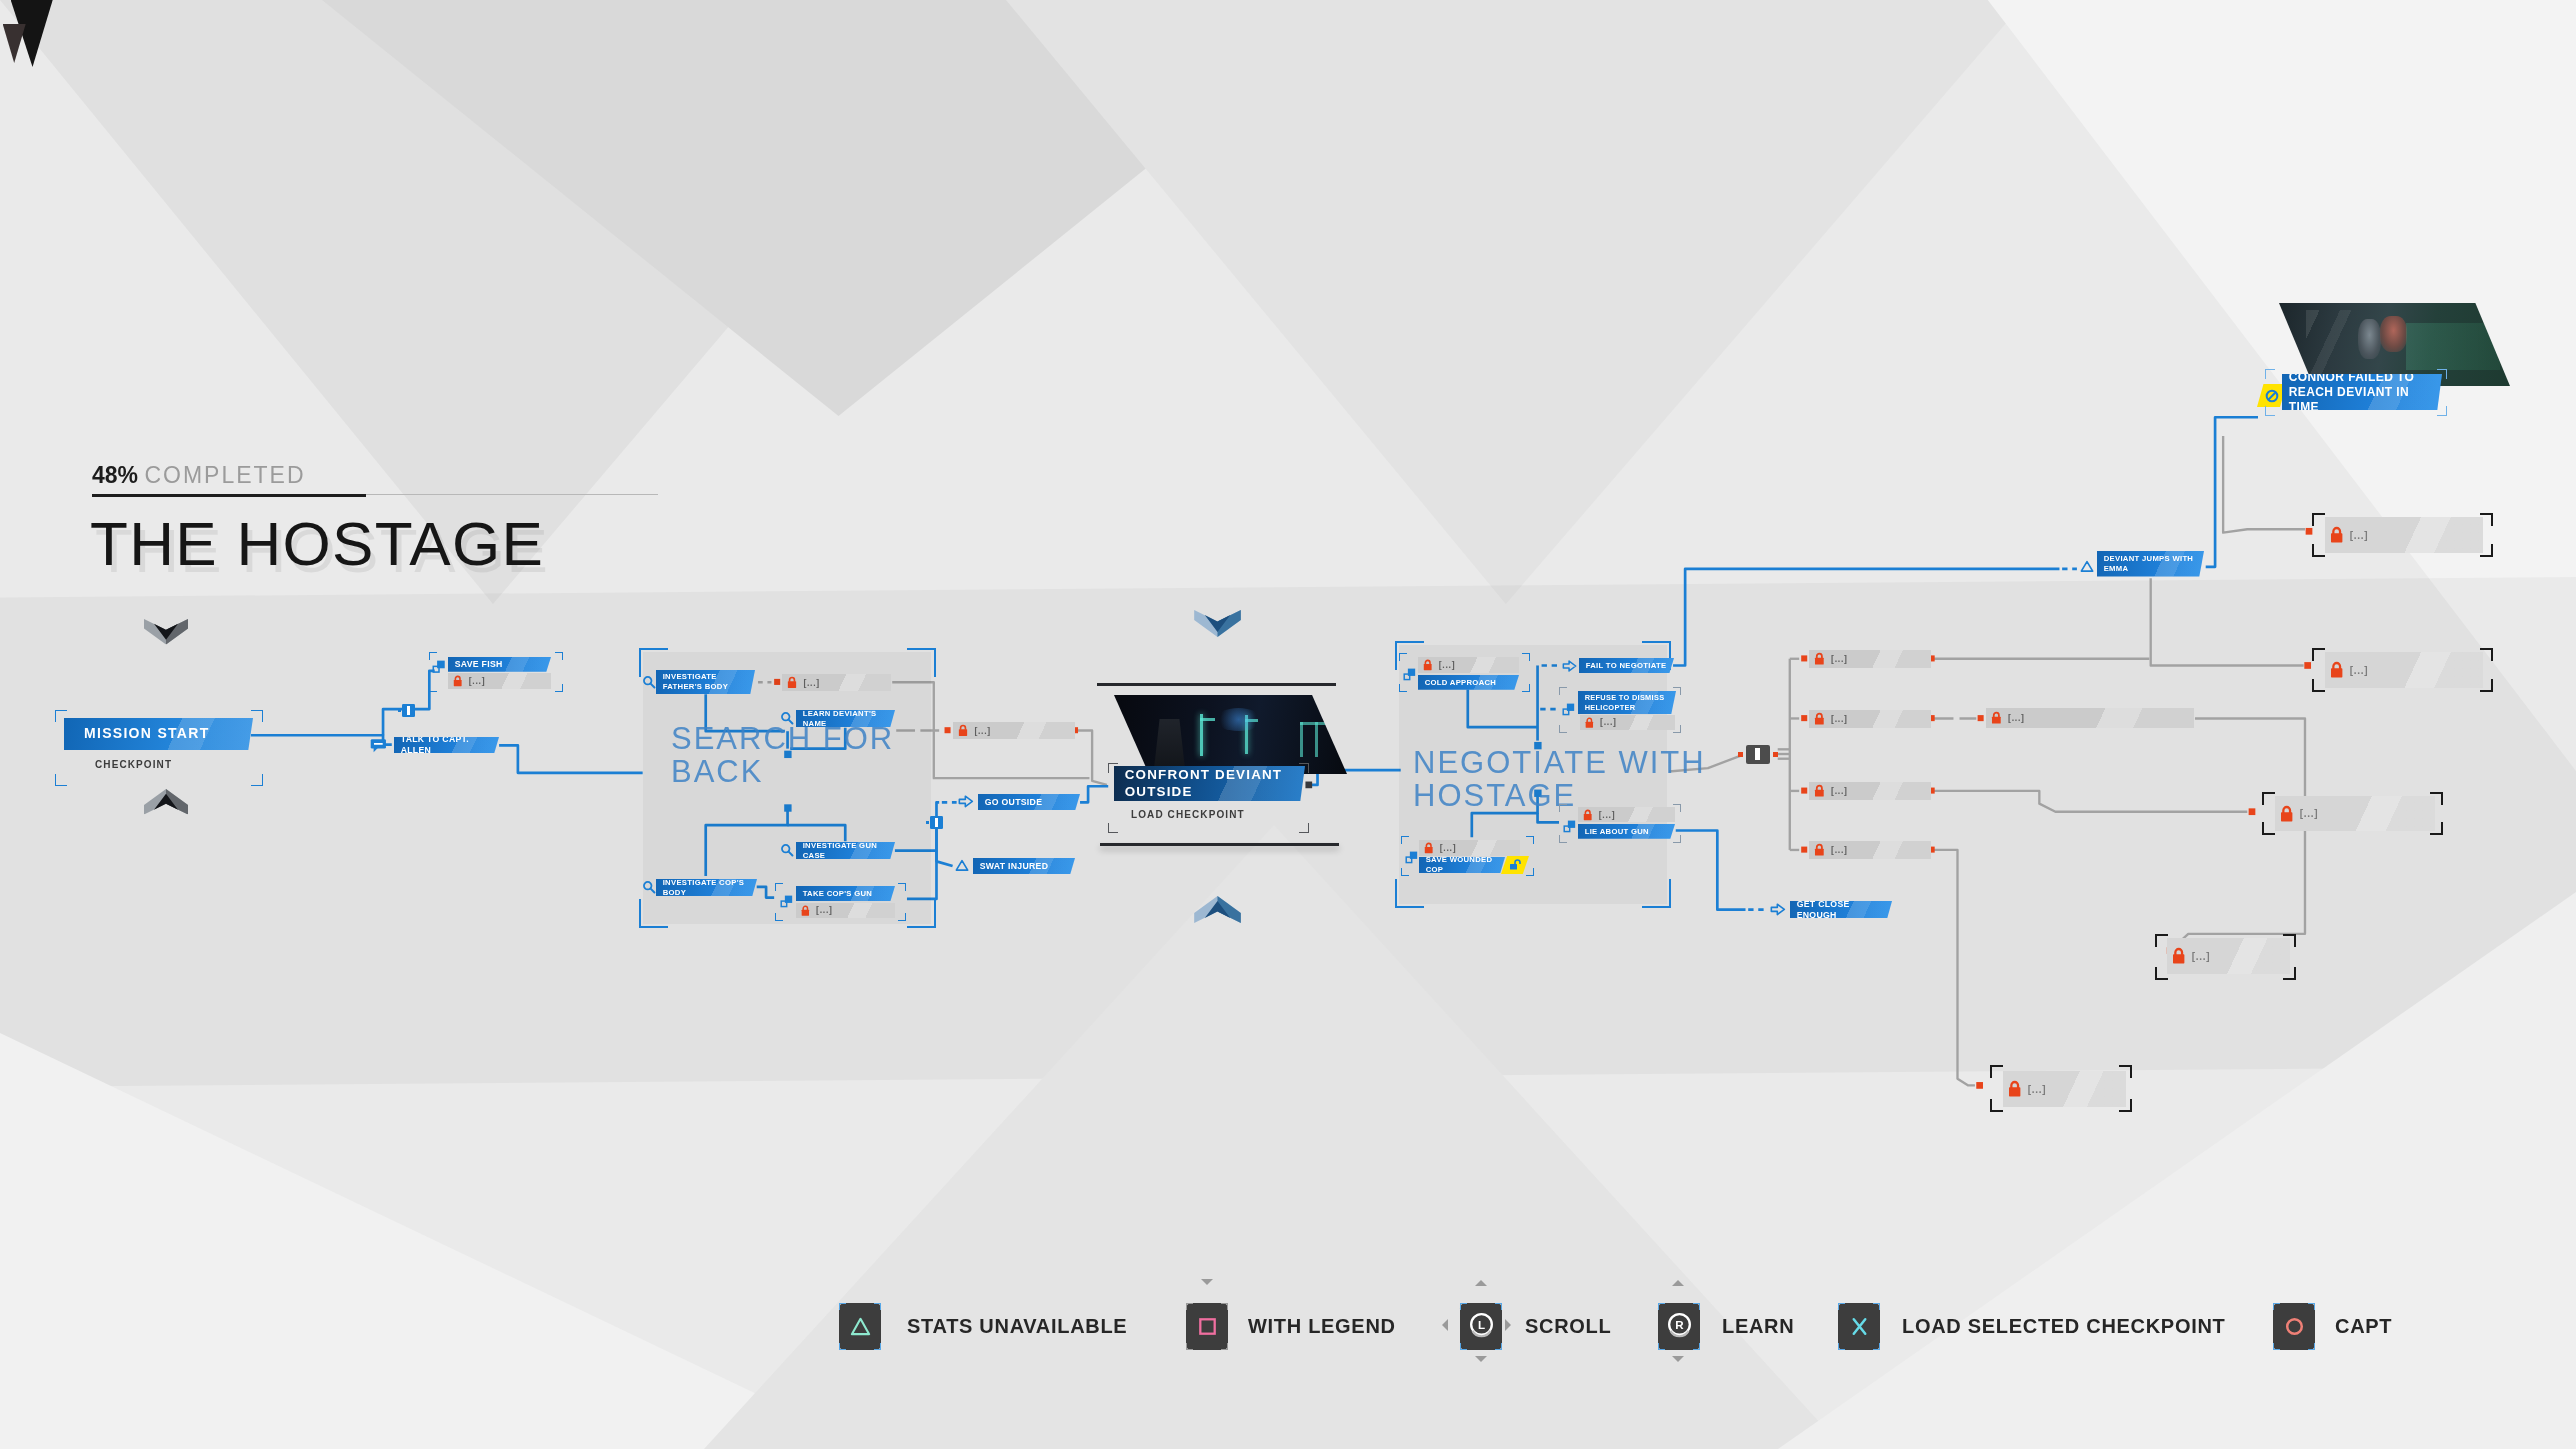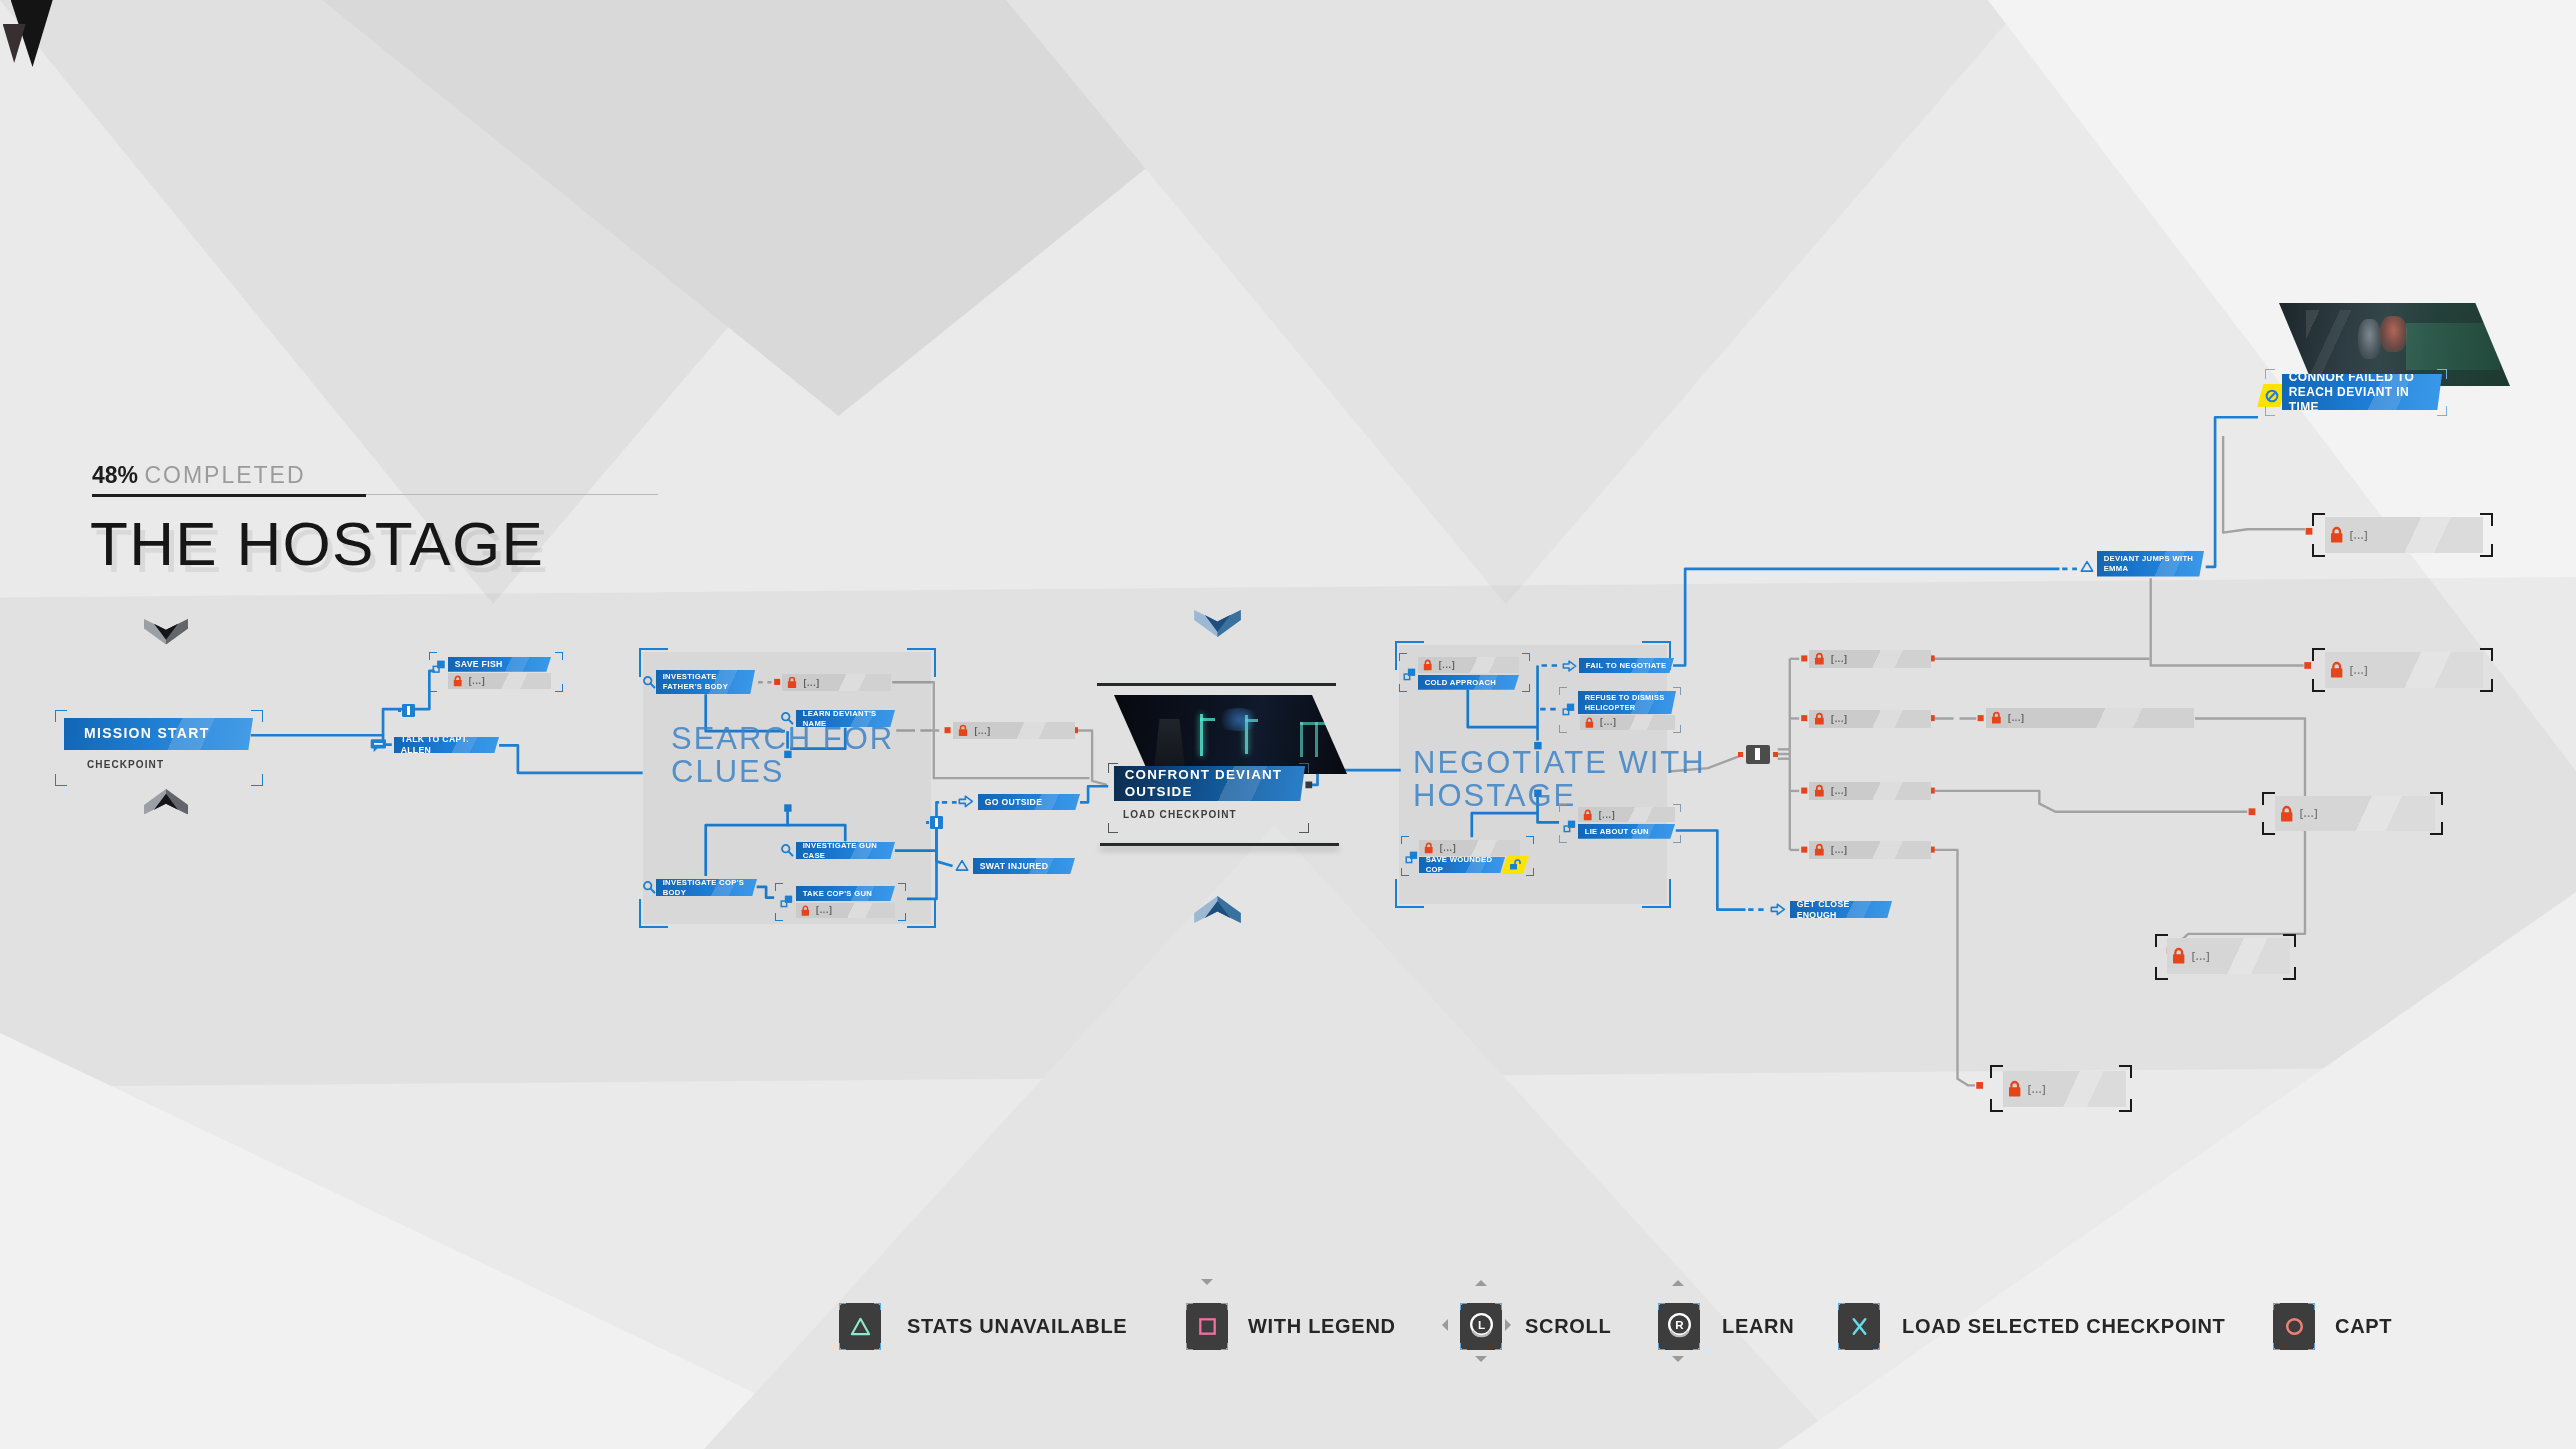--- a/index.html
+++ b/index.html
@@ -49,21 +49,21 @@
   .pct{font-size:23px;font-weight:700;color:#1c1c1c;}
   .pct span{font-weight:300;color:#9b9b9b;letter-spacing:2px;}
   .rule-dark{position:absolute;background:#1d1d1d;height:2.7px;}
   .rule-light{position:absolute;background:#b8b8b8;height:1.3px;}
   .title{font-size:62px;font-weight:300;letter-spacing:1.3px;color:#161616;white-space:nowrap;}
   .title-ghost{color:rgba(0,0,0,.07);}
   
   .pbtn{position:absolute;width:42px;height:47px;background:#3d3d3d;border-radius:5.4px;display:flex;align-items:center;justify-content:center;}
   .plabel{position:absolute;font-size:20px;font-weight:700;color:#262626;letter-spacing:0.7px;white-space:nowrap;}
   .sarrow{position:absolute;width:0;height:0;border:6px solid transparent;}
-  .sub{font-size:10px;font-weight:700;color:#3c3c3c;letter-spacing:1.1px;position:absolute;}
+  .sub{font-size:10px;font-weight:700;color:#3c3c3c;letter-spacing:1.1px;position:absolute;margin-left:8px;}
   .yellow-badge{position:absolute;background:#ffe300;clip-path:polygon(22% 0,100% 0,78% 100%,0 100%);display:flex;align-items:center;justify-content:center;}
   svg text{font-family:"Liberation Sans",sans-serif;}
 </style>
 </head>
 <body>
 
 <div id="stage">
 
   <div>
     <div class="facet" style="left:0;top:0;width:2576px;height:1449px;background:#eaeaea;"></div>
@@ -255,21 +255,21 @@
     <span>TALK TO CAPT. ALLEN</span>
     </div>
 
   <div class="abs" style="left:643px;top:652px;width:288px;height:272px;background:rgba(0,0,0,.04);"></div>
   <div class="brk" style="--c:#1b7fd4;--w:2px;--a:27px;left:639px;top:648px;width:297px;height:280px;">
       <i></i>
       <i></i>
       <i></i>
       <i></i>
     </div>
-  <div class="glabel" style="left:671px;top:722px;"><span>SEARCH FOR</span><br><span>CLUES</span></div>
+  <div class="glabel" style="left:671px;top:722px;"><span>SEARCH FOR</span><br><span>BACK</span></div>
 
   <svg class="icon" style="left:642px;top:675px;" width="14.8" height="14.8" viewBox="0 0 22 22">
       <use href="#i-mag"></use>
     </svg>
   <div class="bn" style="left:656px;top:670px;width:99px;height:24px;">
     <span style="font-size:7.7px">INVESTIGATE FATHER'S BODY</span>
     </div>
   <div class="lockrow" style="left:782px;top: 674px;width:109px;height:17.4px;">
     <svg class="lk" width="10" height="12.7" viewBox="0 0 15 19">
         <use href="#i-lock"></use>

